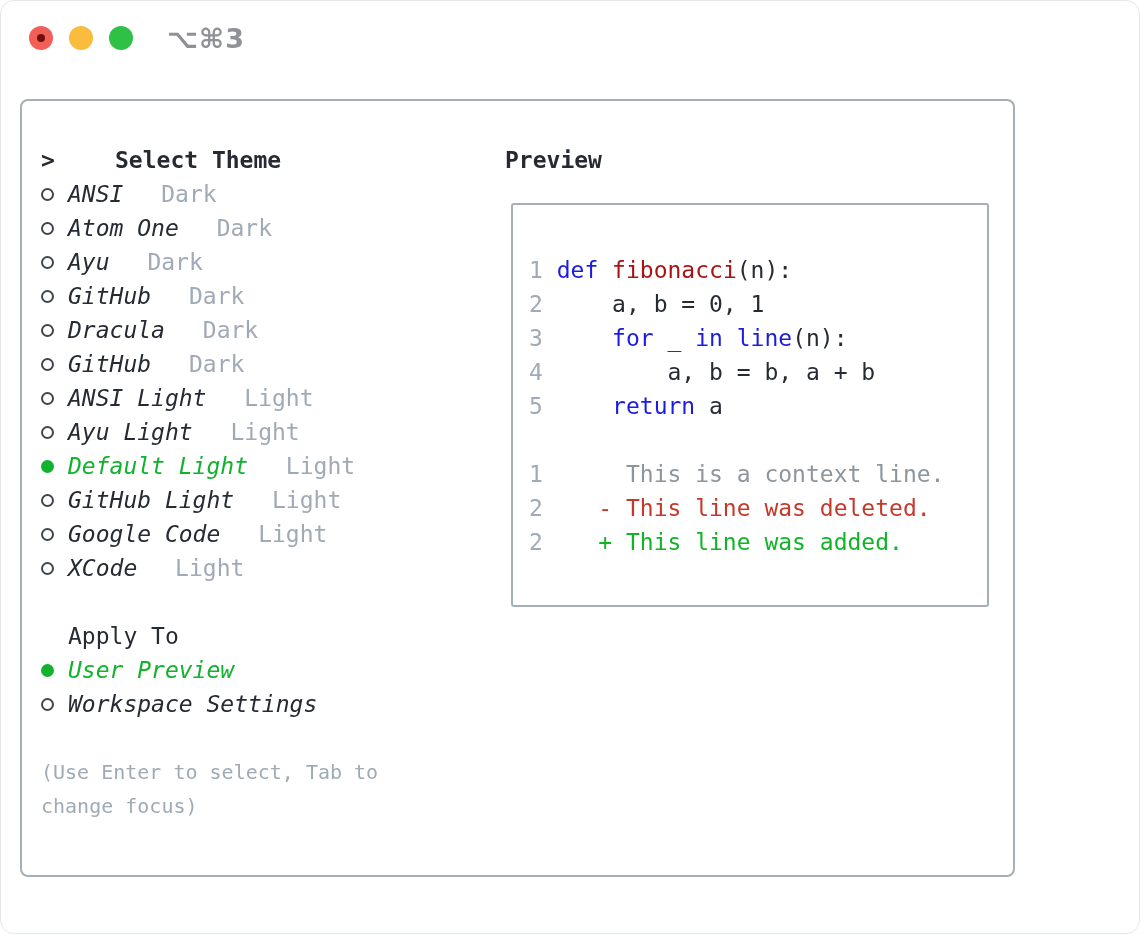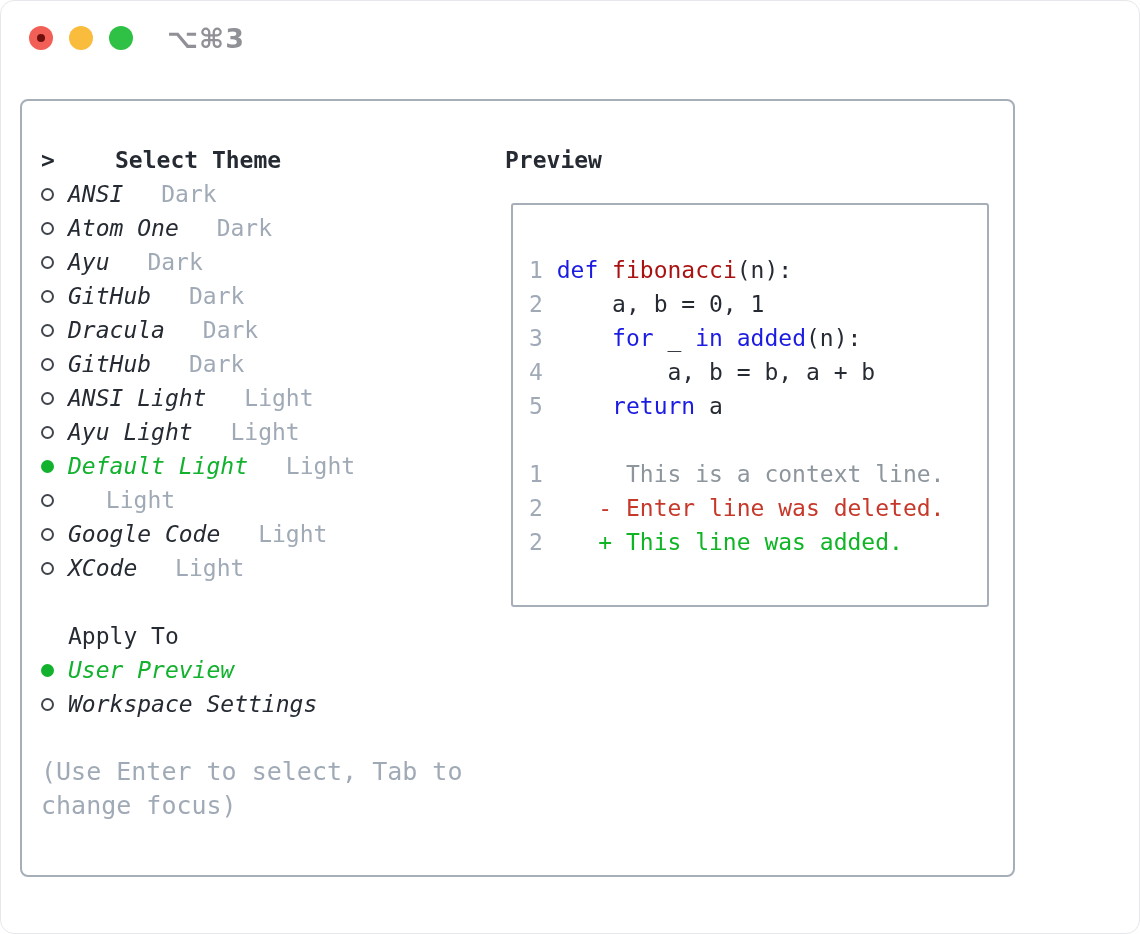--- a/index.html
+++ b/index.html
@@ -71,21 +71,21 @@
   .bullet {
     width: 13px; height: 13px; border-radius: 50%;
     border: 2px solid #41464e; display: inline-block;
   }
   .bullet.sel { background: var(--green); border-color: var(--green); }
   .theme-name { color: var(--text); font-style: italic; }
   .theme-name.sel { color: var(--green); text-align: center; }
   .theme-tag { color: var(--muted); margin-left: 24px; }
   .apply-label { color: var(--text); }
   .gap { height: 34px; }
-  .help { margin-top: 0; color: var(--muted); font-size: 25px; line-height: 34px; }
+  .help { margin-top: 0; color: var(--muted); font-size: 20px; line-height: 34px; }
   
   .preview-col { position: absolute; left: 483px; top: 42px; width: 500px; }
   .preview-header { height: 34px; line-height: 34px; font-size: 23px; font-weight: bold; color: var(--text); }
   .preview-box {
     margin-left: 6px; margin-top: 26px;
     width: 478px; height: 404px;
     border: 2px solid var(--border-gray);
     border-radius: 3px;
     background: #fff;
     overflow: hidden;
@@ -125,21 +125,21 @@
       <div id="theme-list">
           <div class="row"><span class="marker"><span class="bullet"></span></span><span class="theme-name">ANSI</span><span class="theme-tag"> Dark</span></div>
           <div class="row"><span class="marker"><span class="bullet"></span></span><span class="theme-name">Atom One</span><span class="theme-tag"> Dark</span></div>
           <div class="row"><span class="marker"><span class="bullet"></span></span><span class="theme-name">Ayu</span><span class="theme-tag"> Dark</span></div>
           <div class="row"><span class="marker"><span class="bullet"></span></span><span class="theme-name">GitHub</span><span class="theme-tag"> Dark</span></div>
           <div class="row"><span class="marker"><span class="bullet"></span></span><span class="theme-name">Dracula</span><span class="theme-tag"> Dark</span></div>
           <div class="row"><span class="marker"><span class="bullet"></span></span><span class="theme-name">GitHub</span><span class="theme-tag"> Dark</span></div>
           <div class="row"><span class="marker"><span class="bullet"></span></span><span class="theme-name">ANSI Light</span><span class="theme-tag"> Light</span></div>
           <div class="row"><span class="marker"><span class="bullet"></span></span><span class="theme-name">Ayu Light</span><span class="theme-tag"> Light</span></div>
           <div class="row"><span class="marker"><span class="bullet sel"></span></span><span class="theme-name sel">Default Light</span><span class="theme-tag"> Light</span></div>
-          <div class="row"><span class="marker"><span class="bullet"></span></span><span class="theme-tag"> Light</span></div>
+          <div class="row"><span class="marker"><span class="bullet"></span></span><span class="theme-name">GitHub Light</span><span class="theme-tag"> Light</span></div>
           <div class="row"><span class="marker"><span class="bullet"></span></span><span class="theme-name">Google Code</span><span class="theme-tag"> Light</span></div>
           <div class="row"><span class="marker"><span class="bullet"></span></span><span class="theme-name">XCode</span><span class="theme-tag"> Light</span></div>
         </div>
 
       <div class="gap"></div>
 
       <div class="row">
         <span class="marker"></span>
         <span class="apply-label">Apply To</span>
       </div>
@@ -156,25 +156,25 @@
         <div>change focus)</div>
       </div>
     </div>
 
     <div class="preview-col">
       <div class="preview-header">Preview</div>
       <div class="preview-box">
         <div class="code-pane" id="preview-code">
             <div class="cline"><span class="tok num">1 </span><span class="tok kw">def</span><span class="tok pl"> </span><span class="tok fn">fibonacci</span><span class="tok pl">(n):</span></div>
             <div class="cline"><span class="tok num">2 </span><span class="tok pl">    a, b = 0, 1</span></div>
-            <div class="cline"><span class="tok num">3 </span><span class="tok pl">    </span><span class="tok kw">for</span><span class="tok pl"> _ </span><span class="tok kw">in</span><span class="tok pl"> </span><span class="tok kw">added</span><span class="tok pl">(n):</span></div>
+            <div class="cline"><span class="tok num">3 </span><span class="tok pl">    </span><span class="tok kw">for</span><span class="tok pl"> _ </span><span class="tok kw">in</span><span class="tok pl"> </span><span class="tok kw">line</span><span class="tok pl">(n):</span></div>
             <div class="cline"><span class="tok num">4 </span><span class="tok pl">        a, b = b, a + b</span></div>
             <div class="cline"><span class="tok num">5 </span><span class="tok pl">    </span><span class="tok kw">return</span><span class="tok pl"> a</span></div>
             <div class="cline">&nbsp;</div>
             <div class="cline"><span class="tok num">1</span><span class="tok pl">      </span><span class="tok ctx">This is a context line.</span></div>
-            <div class="cline"><span class="tok num">2</span><span class="tok pl">    </span><span class="tok del">- Enter line was deleted.</span></div>
+            <div class="cline"><span class="tok num">2</span><span class="tok pl">    </span><span class="tok del">- This line was deleted.</span></div>
             <div class="cline"><span class="tok num">2</span><span class="tok pl">    </span><span class="tok add">+ This line was added.</span></div>
           </div>
       </div>
     </div>
 
   </div>
 </div>
 
 </body></html>

